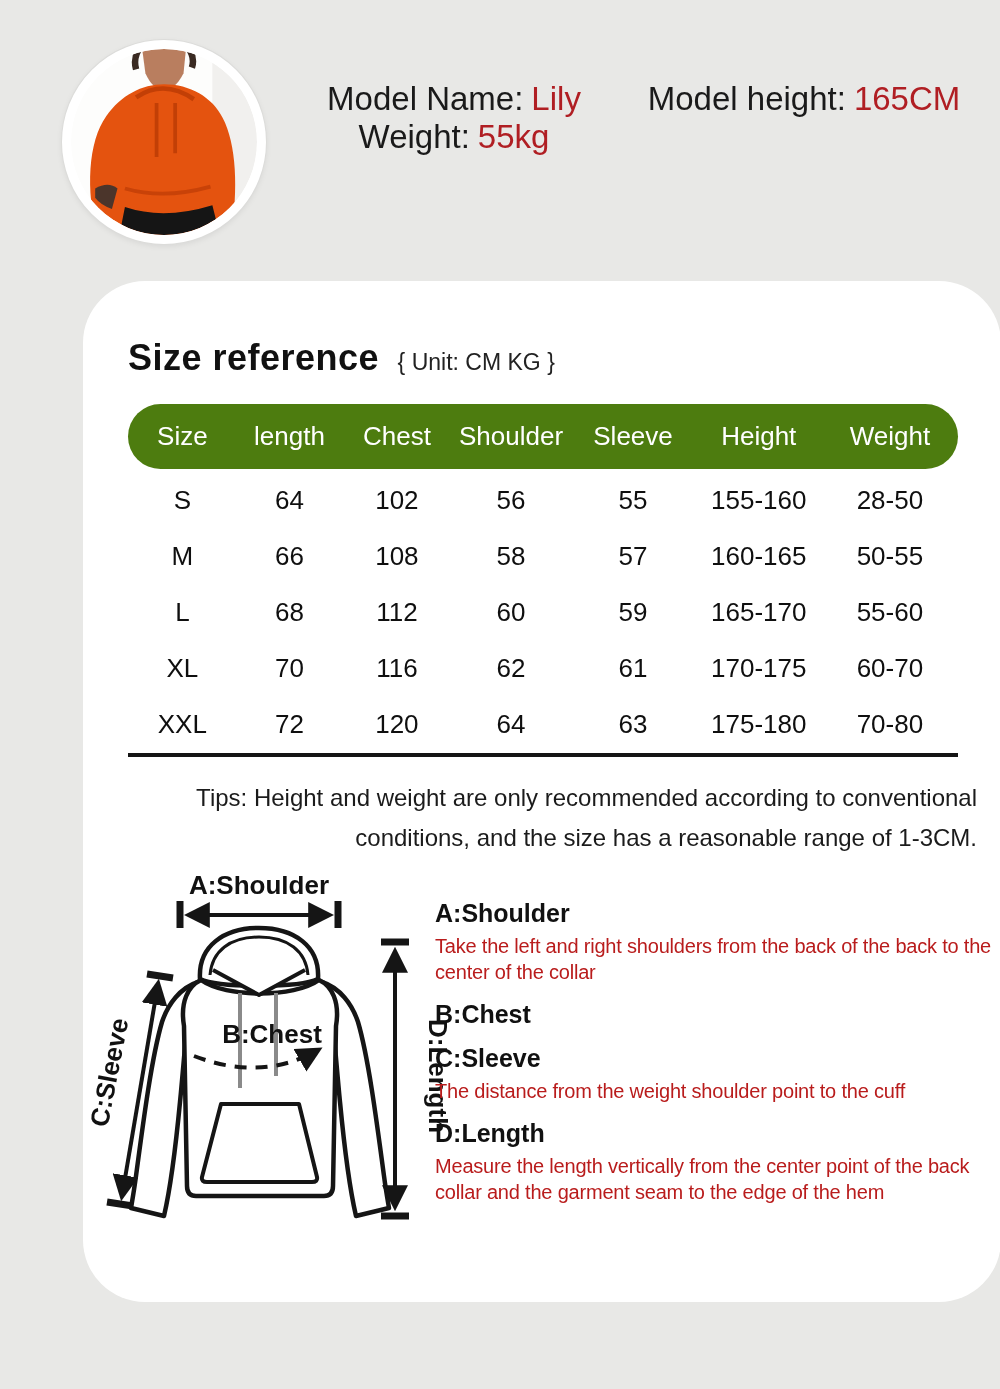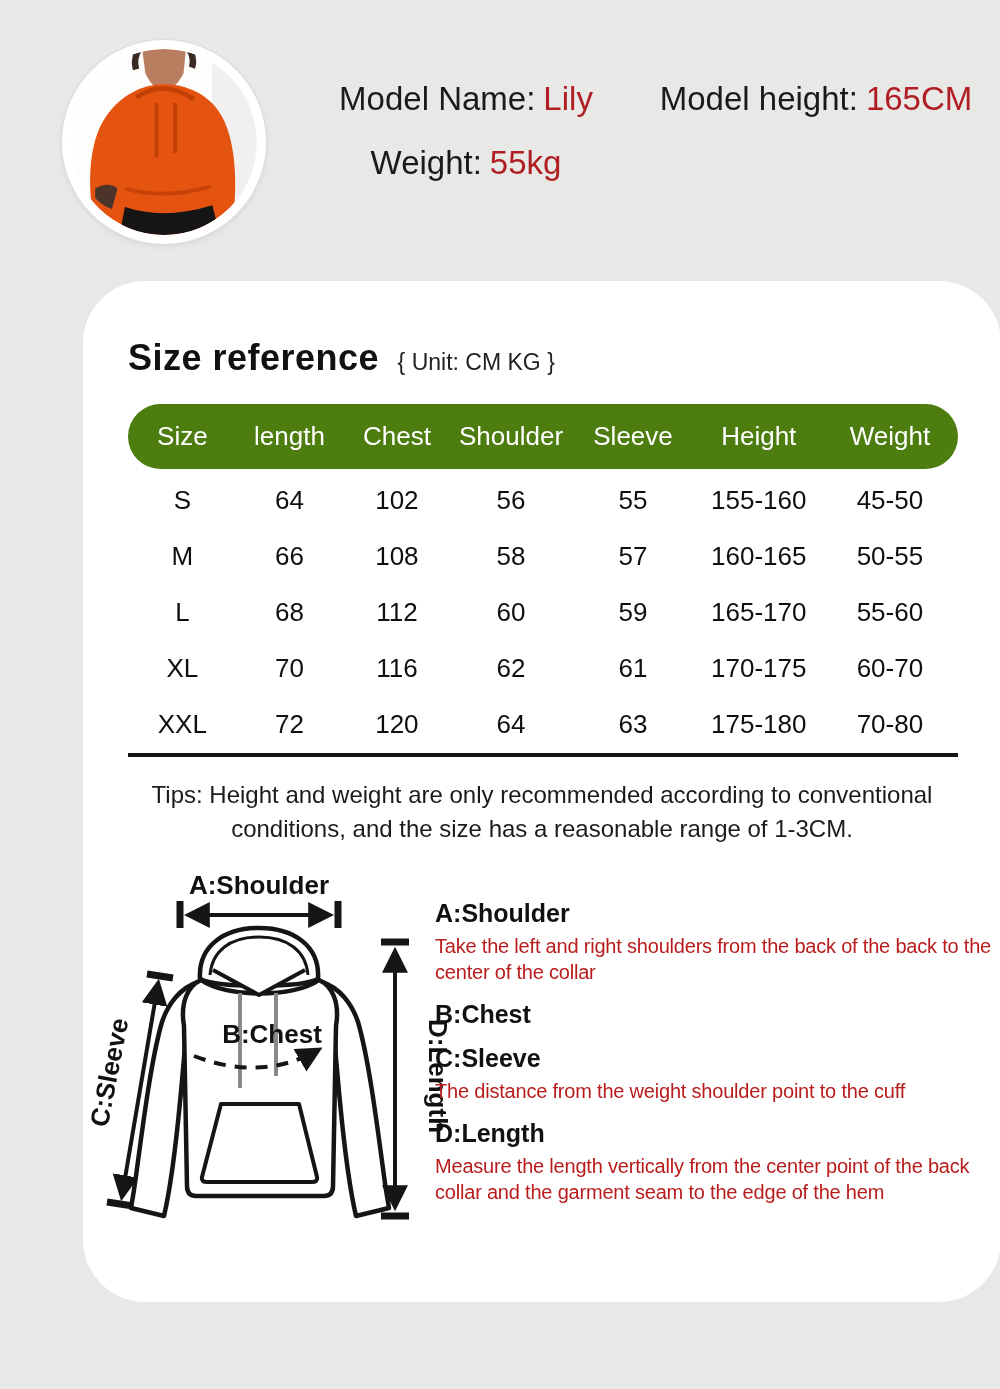--- a/index.html
+++ b/index.html
@@ -11,22 +11,22 @@
   }
   
   .avatar {
     position:absolute; left:62px; top:40px; width:204px; height:204px;
     border-radius:50%; background:#fff; border:9px solid #fff;
     box-shadow:0 0 0 1px #dcdcda, 0 2px 6px rgba(0,0,0,.08);
     overflow:hidden;
   }
   .avatar svg { display:block; width:100%; height:100%; }
   .hdr-fields {
-    position:absolute; left:284px; top:80px; width:700px;
-    display:grid; grid-template-columns:52% 48%; row-gap:26px;
+    position:absolute; left:272px; top:80px; width:700px;
+    display:grid; grid-template-columns:52% 48%; 
   }
   .hdr-field { text-align:center; font-size:33px; color:#1a1a1a; white-space:nowrap; }
   .hdr-field .val { color:#b01e23; margin-left:8px; }
   
   .card {
     position:absolute; left:50px; top:281px; width:918px; height:1021px;
     background:#ffffff; border-radius:62px;margin-left:33px;
   }
   .title-row { position:absolute; left:45px; top:56px; white-space:nowrap; }
   .title-row h1 { display:inline; font-size:36px; font-weight:bold; color:#111; letter-spacing:.5px; }
@@ -45,21 +45,21 @@
   .trow {
     display:grid; grid-template-columns:13.1% 12.7% 13.2% 14.3% 15.1% 15.2% 16.4%;
     height:56px; align-items:center;
   }
   .trow span { text-align:center; }
   .table-underline {
     position:absolute; left:45px; top:472px; width:830px; height:4px; background:#151515;
   }
   .tips {
     position:absolute; left:24px; top:497px; width:870px;
-    font-size:24px; line-height:34px; text-align:center; color:#1b1b1b;
+    font-size:24px; line-height:40px; text-align:right; color:#1b1b1b;
   }
   .diagram { position:absolute; left:5px; top:595px; width:405px; height:360px; }
   .guide { position:absolute; left:352px; top:618px; width:566px; }
   .guide-item { margin-bottom:15px; }
   .guide-title { font-size:25px; font-weight:bold; color:#111; margin-bottom:5px; }
   .guide-desc { font-size:20px; line-height:26px; color:#b91c1c; letter-spacing:-0.2px; }
 </style>
 </head>
 <body>
 
@@ -122,21 +122,21 @@
     </div>
 
     <div class="tbody">
       <div class="trow">
         <span>S</span>
         <span>64</span>
         <span>102</span>
         <span>56</span>
         <span>55</span>
         <span>155-160</span>
-        <span>45-50</span>
+        <span>28-50</span>
       </div>
       <div class="trow">
         <span>M</span>
         <span>66</span>
         <span>108</span>
         <span>58</span>
         <span>57</span>
         <span>160-165</span>
         <span>50-55</span>
       </div>

